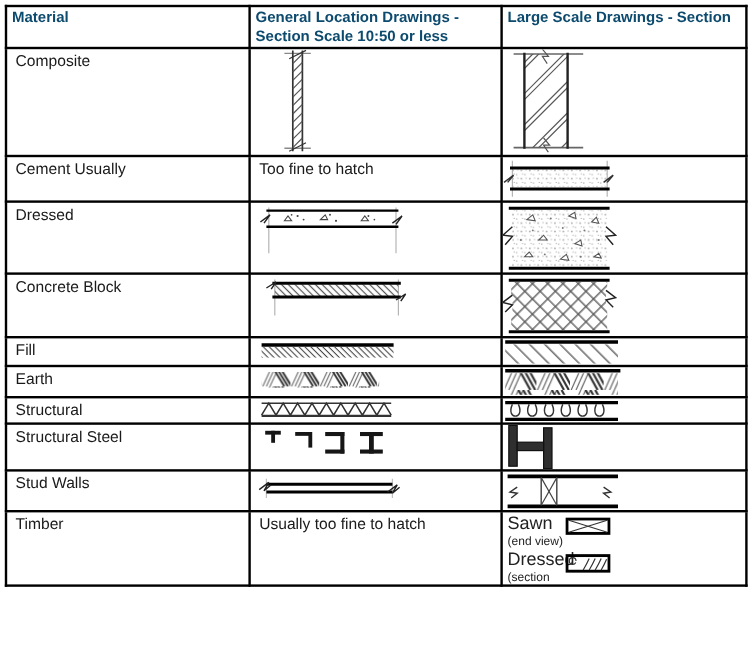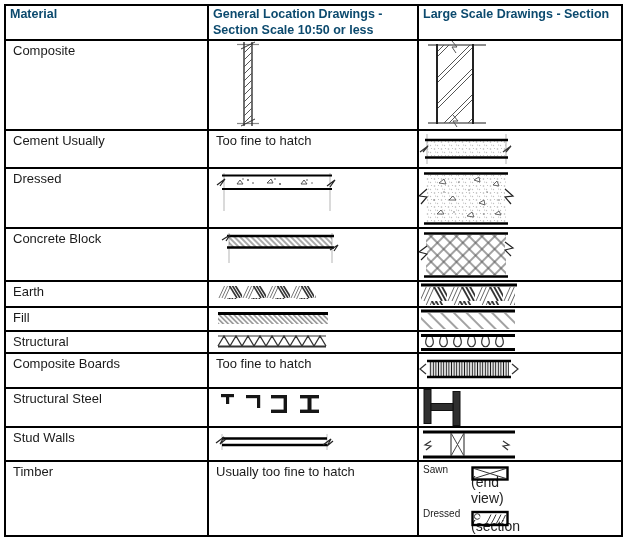--- a/index.html
+++ b/index.html
@@ -5,22 +5,22 @@
   html,body{margin:0;padding:0;background:#fff;}
   .wrap{position:relative;width:625px;height:555px;background:#ffffff;
         font-family:"Liberation Sans",sans-serif;color:#1a1a1a;overflow:hidden;}
   table.legend{position:absolute;left:4px;top:4px;width:617px;border-collapse:collapse;table-layout:fixed;}
   td,th{border:2px solid #000;vertical-align:top;padding:0;overflow:hidden;}
   th{font-size:12.5px;font-weight:bold;text-align:left;padding:1px 4px;line-height:1.25;color:#0c4a6e;margin-top:20px;}
   .mat,.txt{font-size:13px;padding:2px 0 0 7px;display:block;}
   svg.sym{display:block;}
   .timb-row{display:flex;align-items:flex-start;padding:2px 0 0 4px;}
   .timb-labels{width:48px;flex:0 0 48px;}
-  .timb-main{font-size:10px;line-height:1.12;color:#222;}
-  .timb-sub{font-size:14px;line-height:1.1;color:#222;margin-left:48px;}
+  .timb-main{font-size:15px;line-height:1.12;color:#222;}
+  .timb-sub{font-size:10px;line-height:1.1;color:#222;}
   .timb-row svg{margin-top:2px;}
 </style>
 </head>
 <body>
 
 <div class="wrap">
 
 <svg width="0" height="0" style="position:absolute">
   <defs>
     <pattern id="pDots" width="7" height="7" patternUnits="userSpaceOnUse">
@@ -247,51 +247,51 @@
       <line x1="5" y1="3.5" x2="89" y2="3.5" stroke="#000" stroke-width="2.6"></line>
       <line x1="5" y1="46.5" x2="89" y2="46.5" stroke="#000" stroke-width="2.6"></line>
       <polygon points="8,16 0,22 8,24 2,30 8,30" fill="#fff" stroke="none"></polygon>
       <polyline points="8,16 0,22 8,24 2,30" fill="none" stroke="#222" stroke-width="1.2"></polyline>
       <polygon points="86,12 94,18 86,20 92,26 86,26" fill="#fff" stroke="none"></polygon>
       <polyline points="86,12 94,18 86,20 92,26" fill="none" stroke="#222" stroke-width="1.2"></polyline>
     </svg>
   </td>
 </tr>
 
+<tr style="height:23px">
+  <td>
+            <span class="mat">Fill</span>
+          </td>
+  <td>
+    <svg class="sym" width="120" height="15" style="margin-left:4px;margin-top:3px">
+      <line x1="5" y1="2.5" x2="115" y2="2.5" stroke="#000" stroke-width="3"></line>
+      <rect x="5" y="4" width="110" height="9" fill="url(#pSlash3)"></rect>
+    </svg>
+  </td>
+  <td>
+    <svg class="sym" width="100" height="21" style="margin-top:1px">
+      <line x1="2" y1="2" x2="96" y2="2" stroke="#000" stroke-width="3"></line>
+      <rect x="2" y="4" width="94" height="16" fill="url(#pSlash9)"></rect>
+    </svg>
+  </td>
+</tr>
+
 <tr style="height:24px">
   <td>
             <span class="mat">Earth</span>
           </td>
   <td>
     <svg class="sym" width="100" height="16" style="margin-left:9px;margin-top:3px">
       <rect x="0" y="1" width="98" height="13" fill="url(#pEarth)"></rect>
     </svg>
   </td>
   <td>
     <svg class="sym" width="100" height="23" style="margin-top:1px">
       <line x1="2" y1="2" x2="98" y2="2" stroke="#000" stroke-width="3"></line>
       <rect x="2" y="4" width="94" height="18" fill="url(#pEarthL)"></rect>
-    </svg>
-  </td>
-</tr>
-
-<tr style="height:23px">
-  <td>
-            <span class="mat">Fill</span>
-          </td>
-  <td>
-    <svg class="sym" width="120" height="15" style="margin-left:4px;margin-top:3px">
-      <line x1="5" y1="2.5" x2="115" y2="2.5" stroke="#000" stroke-width="3"></line>
-      <rect x="5" y="4" width="110" height="9" fill="url(#pSlash3)"></rect>
-    </svg>
-  </td>
-  <td>
-    <svg class="sym" width="100" height="21" style="margin-top:1px">
-      <line x1="2" y1="2" x2="96" y2="2" stroke="#000" stroke-width="3"></line>
-      <rect x="2" y="4" width="94" height="16" fill="url(#pSlash9)"></rect>
     </svg>
   </td>
 </tr>
 
 
 <tr style="height:20px">
   <td>
             <span class="mat">Structural</span>
           </td>
   <td>
@@ -310,37 +310,20 @@
         <path d="M50,4 C44,17 61,17 55,4"></path>
         <path d="M64,4 C58,17 75,17 69,4"></path>
         <path d="M78,4 C72,17 89,17 83,4"></path>
       </g>
       <line x1="2" y1="2.5" x2="96" y2="2.5" stroke="#000" stroke-width="2.8"></line>
       <line x1="2" y1="16.5" x2="96" y2="16.5" stroke="#000" stroke-width="2.8"></line>
     </svg>
   </td>
 </tr>
 
-<tr style="height:35px">
-  <td>
-            <span class="mat">Composite Boards</span>
-          </td>
-  <td>
-            <span class="txt">Too fine to hatch</span>
-          </td>
-  <td>
-    <svg class="sym" width="100" height="25" style="margin-top:3px">
-      <rect x="10" y="5" width="80" height="14" fill="url(#pVert)"></rect>
-      <line x1="8" y1="4" x2="92" y2="4" stroke="#000" stroke-width="2.6"></line>
-      <line x1="8" y1="20" x2="92" y2="20" stroke="#000" stroke-width="2.6"></line>
-      <polyline points="7,7 1,12 7,17" fill="none" stroke="#333" stroke-width="1.2"></polyline>
-      <polyline points="93,7 99,12 93,17" fill="none" stroke="#333" stroke-width="1.2"></polyline>
-    </svg>
-  </td>
-</tr>
 
 
 <tr style="height:38px">
   <td>
             <span class="mat">Structural Steel</span>
           </td>
   <td>
     <svg class="sym" width="125" height="28" style="margin-left:9px;margin-top:2px">
       <g fill="#161616">
         <rect x="3" y="3" width="13" height="3.2"></rect>

